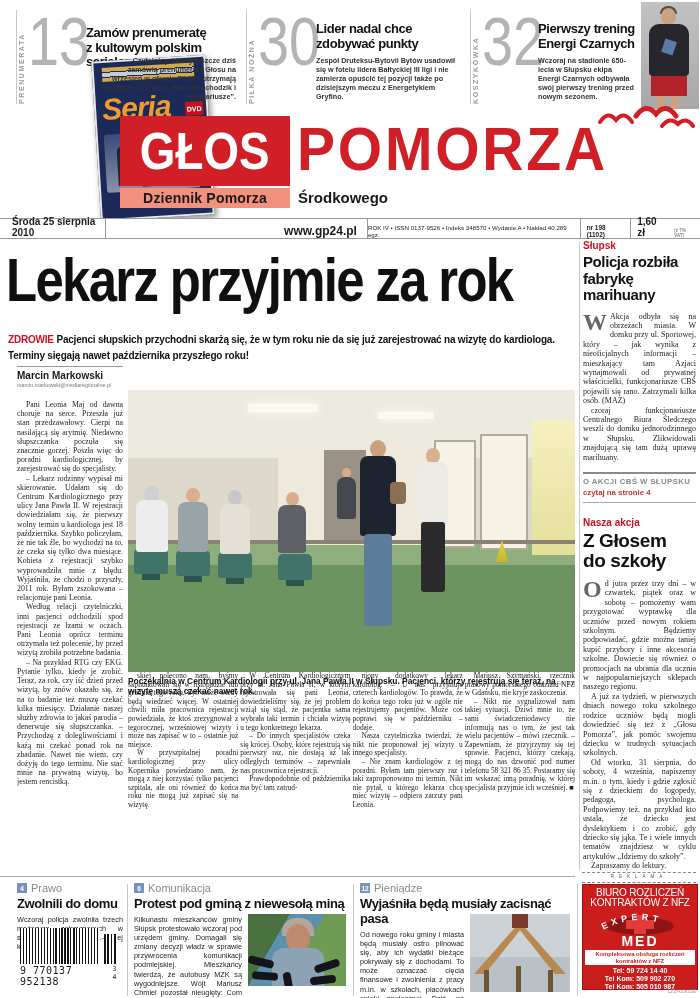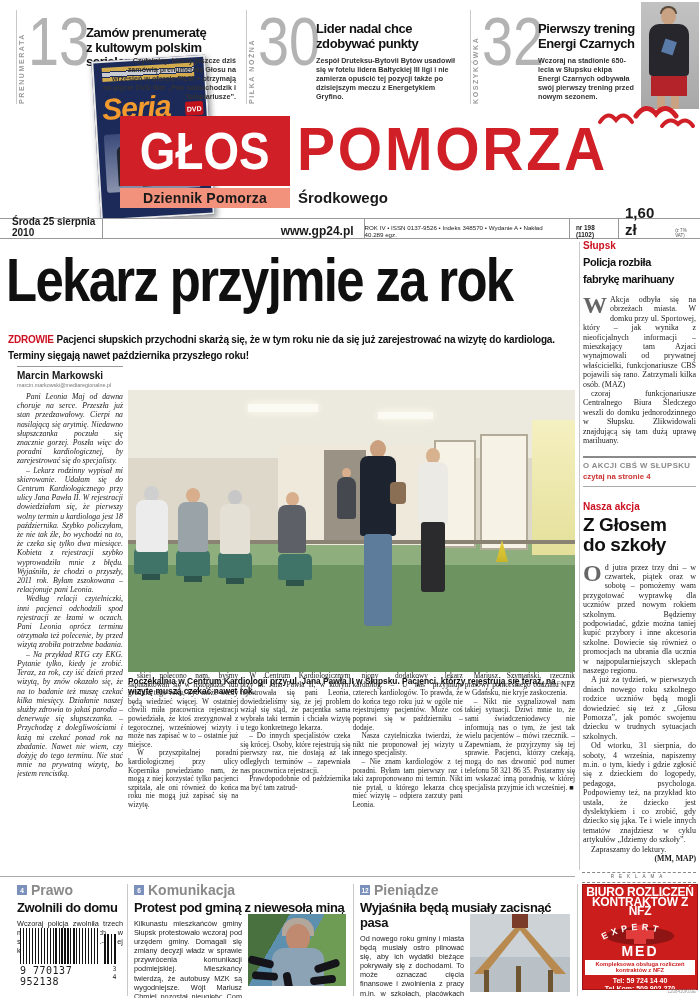--- a/index.html
+++ b/index.html
@@ -52,37 +52,37 @@
   .tagline-2{position:absolute;left:298px;top:189px;font-size:15px;font-weight:700;color:#191919;z-index:2;}
 
   
   .datebar{position:absolute;left:0;top:218px;width:700px;height:19px;border-top:1px solid #999;border-bottom:1px solid #999;
            background:#fff;display:flex;align-items:flex-end;z-index:4;}
   .db-date{font-size:10px;font-weight:700;margin-left:12px;width:96px;}
   .db-sep{width:1px;height:19px;background:#999;}
   .db-site{font-size:12px;font-weight:700;margin-left:178px;margin-right:10px;}
   .db-info{font-size:6.2px;color:#222;margin-left:auto;margin-right:6px;}
   .db-nr{font-size:6.4px;font-weight:600;margin:0 6px;}
-  .db-price{font-size:15px;font-weight:700;margin:0 8px 0 6px;}
+  .db-price{font-size:10px;font-weight:700;margin:0 8px 0 6px;}
   .db-pricenote{font-size:4.5px;color:#555;margin-right:4px;}
 
   
   .headline{position:absolute;left:6px;top:240px;width:575px;height:88px;overflow:visible;}
   .headline span{display:inline-block;font-size:62px;line-height:80px;font-weight:700;color:#101010;
                  letter-spacing:-2px;transform:scaleX(.82);transform-origin:0 0;white-space:nowrap;}
   .standfirst{position:absolute;left:8px;top:332px;width:568px;font-size:10px;line-height:16px;font-weight:700;
               letter-spacing:-.2px;color:#111;}
   .standfirst .red{color:#cc1122;}
   .byline{position:absolute;left:17px;top:366px;width:106px;border-top:1px solid #999;padding-top:3px;}
   .byline .name{font-size:10px;font-weight:700;}
   .byline .mail{font-size:5.4px;color:#777;margin-top:1px;}
 
   .bodycol{font-family:"Liberation Serif",serif;font-size:7.8px;line-height:9.2px;text-align:justify;color:#1c1c1c;overflow:hidden;}
   .bodycol .para{margin:0;text-indent:9px;}
-  .col1{position:absolute;left:17px;top:392px;width:106px;height:484px;font-style:italic;}
+  .col1{position:absolute;left:17px;top:400px;width:106px;height:484px;}
   .cols-under{position:absolute;left:128px;top:672px;width:447px;height:176px;display:flex;gap:2px;}
   .cols-under .bodycol{flex:1;font-size:7.4px;line-height:8.6px;height:176px;}
 
   
   .photo-main{position:absolute;left:128px;top:390px;width:447px;height:282px;overflow:hidden;
               background:linear-gradient(#eceade 0 24%,#ddd8ca 24% 54%,#8fae7d 54% 62%,#6d9460 62% 100%);}
   .pm-light{position:absolute;background:#fbfbf4;box-shadow:0 0 8px #fffef0;}
   .pm-backwall{position:absolute;left:150px;top:55px;width:150px;height:100px;background:#efe9dc;}
   .pm-doorway{position:absolute;left:196px;top:60px;width:42px;height:92px;background:#9a9284;}
   .pm-door{position:absolute;background:#f6f2e6;border:2px solid #b3ab99;}
@@ -92,36 +92,36 @@
   .person .head{position:absolute;border-radius:50%;background:#d8ae8c;}
   .person .body{position:absolute;border-radius:8px 8px 3px 3px;}
   .pm-cone{position:absolute;left:368px;top:150px;width:12px;height:22px;background:linear-gradient(#e6d23a,#c9b52a);clip-path:polygon(50% 0,100% 100%,0 100%);}
 
   .caption{position:absolute;left:128px;top:676px;width:447px;font-size:8.4px;line-height:10px;font-weight:700;color:#111;}
   .caption .credit{float:right;font-size:5.4px;font-weight:400;color:#888;margin-top:2px;}
 
   
   .rail{position:absolute;left:583px;top:240px;width:113px;height:632px;overflow:hidden;}
   .kicker-red{font-size:10px;font-weight:700;color:#cc1122;}
-  .rail-h{font-size:11px;line-height:16.5px;font-weight:700;letter-spacing:-.4px;color:#111;}
+  .rail-h{font-size:15px;line-height:16.5px;font-weight:700;letter-spacing:-.4px;color:#111;}
   .rail-h2{font-size:19px;line-height:20px;font-weight:700;letter-spacing:-.4px;color:#111;}
   .railbody{font-family:"Liberation Serif",serif;font-size:8px;line-height:9.4px;text-align:justify;color:#1c1c1c;}
   .railbody .para{margin:0;text-indent:8px;}
   .railbody .para:first-of-type{text-indent:0;}
   .dropcap{float:left;font-family:"Liberation Serif",serif;font-size:24px;line-height:20px;font-weight:700;color:#666;margin:0 3px 0 0;}
   .rail-ref{border-top:2px solid #8a8a8a;border-bottom:1px solid #aaa;padding:3px 0 5px;}
   .rail-ref .rt{font-size:7.8px;font-weight:700;color:#8a8a8a;letter-spacing:.4px;}
   .rail-ref .rl{font-size:7.8px;font-weight:600;color:#cc3333;margin-top:2px;}
   .sig{text-align:right;font-weight:700;font-size:7.8px;font-family:"Liberation Serif",serif;}
 
   
   .brief .bhead{display:flex;align-items:center;gap:4px;}
   .badge{width:10px;height:10px;background:#7b90bb;color:#fff;font-size:6.5px;font-weight:700;
          display:flex;align-items:center;justify-content:center;}
-  .bsec{font-size:14px;font-weight:700;color:#8a8a8a;}
+  .bsec{font-size:11px;font-weight:400;color:#8a8a8a;}
   .btitle{font-size:13px;font-weight:700;letter-spacing:-.4px;color:#111;margin-top:2px;}
   .bbody{font-size:7.3px;line-height:9.1px;color:#222;margin-top:4px;text-align:justify;}
   .bphoto{position:absolute;overflow:hidden;}
 
   
   .barcode{position:absolute;left:20px;top:928px;width:104px;}
   .bc-row{display:flex;align-items:flex-end;gap:4px;}
   .bc-bars{width:80px;height:36px;background:repeating-linear-gradient(90deg,#111 0 1.4px,#fff 1.4px 3.1px,#111 3.1px 4.2px,#fff 4.2px 5.9px);}
   .bc-addon{width:13px;height:30px;background:repeating-linear-gradient(90deg,#111 0 1.6px,#fff 1.6px 3.4px);}
   .bc-digits{font-family:"DejaVu Sans Mono",monospace;font-size:10px;letter-spacing:.5px;margin-top:1px;}
@@ -136,21 +136,21 @@
   .ph-roof{background:linear-gradient(#ccd2d6 0 55%,#b9c0c6 55% 100%);}
   .ph-roof .tri{position:absolute;left:4px;top:8px;width:92px;height:52px;background:#b98a4f;
                 clip-path:polygon(50% 0,100% 100%,88% 100%,50% 16%,12% 100%,0 100%);}
   .ph-roof .beam{position:absolute;background:#6e5430;}
   .ph-roof .ridge{position:absolute;left:42px;top:0;width:16px;height:14px;background:#7a3b2a;}
 
   
   .reklama{position:absolute;left:582px;top:872px;width:114px;height:9px;border-top:1px dashed #888;border-bottom:1px dashed #888;
            font-size:4.5px;letter-spacing:5px;color:#555;text-align:center;line-height:8px;}
   .ad{position:absolute;left:582px;top:884px;width:114px;height:104px;background:#cc1d1d;border:1px solid #9a1414;overflow:hidden;}
-  .ad-title{font-size:12px;line-height:9.6px;font-weight:700;color:#fff;text-align:center;margin-top:3px;letter-spacing:-.2px;}
+  .ad-title{font-size:10px;line-height:9.6px;font-weight:400;color:#fff;text-align:center;margin-top:3px;letter-spacing:-.2px;}
   .ad-med{font-size:14px;font-weight:700;color:#fff;text-align:center;letter-spacing:2px;line-height:13px;}
   .ad-strip{background:#fff;margin:2px 2px;padding:1px 0;text-align:center;}
   .ad-strip .s1{font-size:5.8px;line-height:6.6px;font-weight:700;color:#cc1d1d;}
   .ad-phones{font-size:7px;line-height:8px;font-weight:700;color:#fff;text-align:center;margin-top:1px;}
   .ad-code{position:absolute;left:582px;top:989px;width:114px;text-align:right;font-size:4.5px;color:#999;}
 </style>
 </head>
 <body>
 
 <div class="page">

